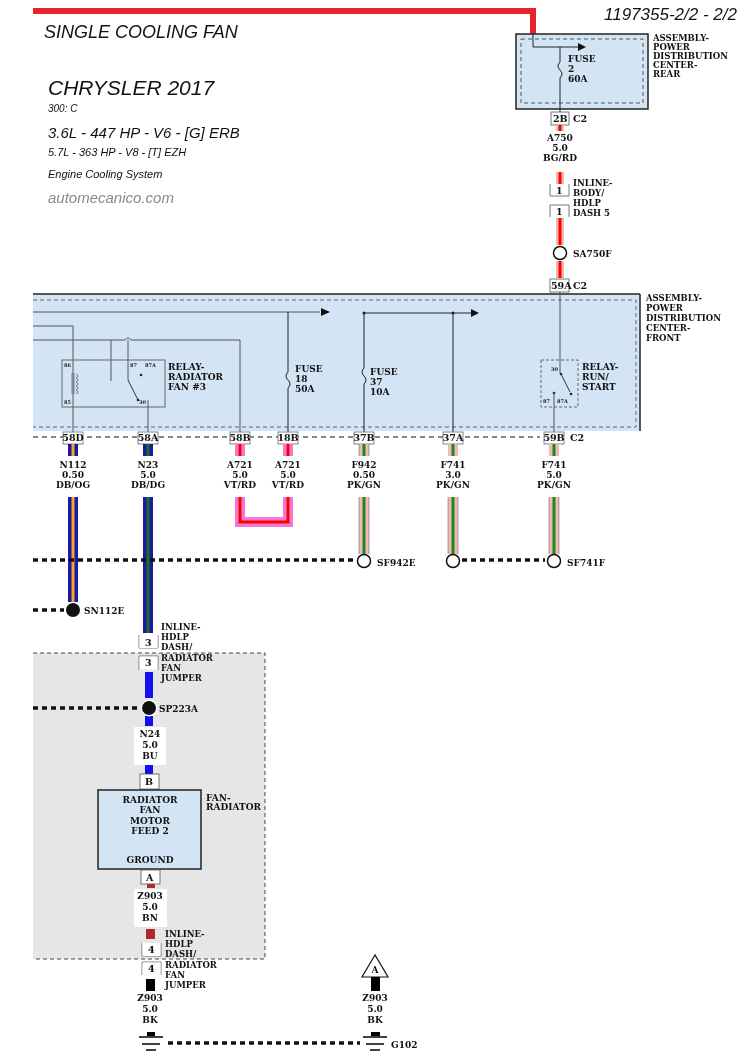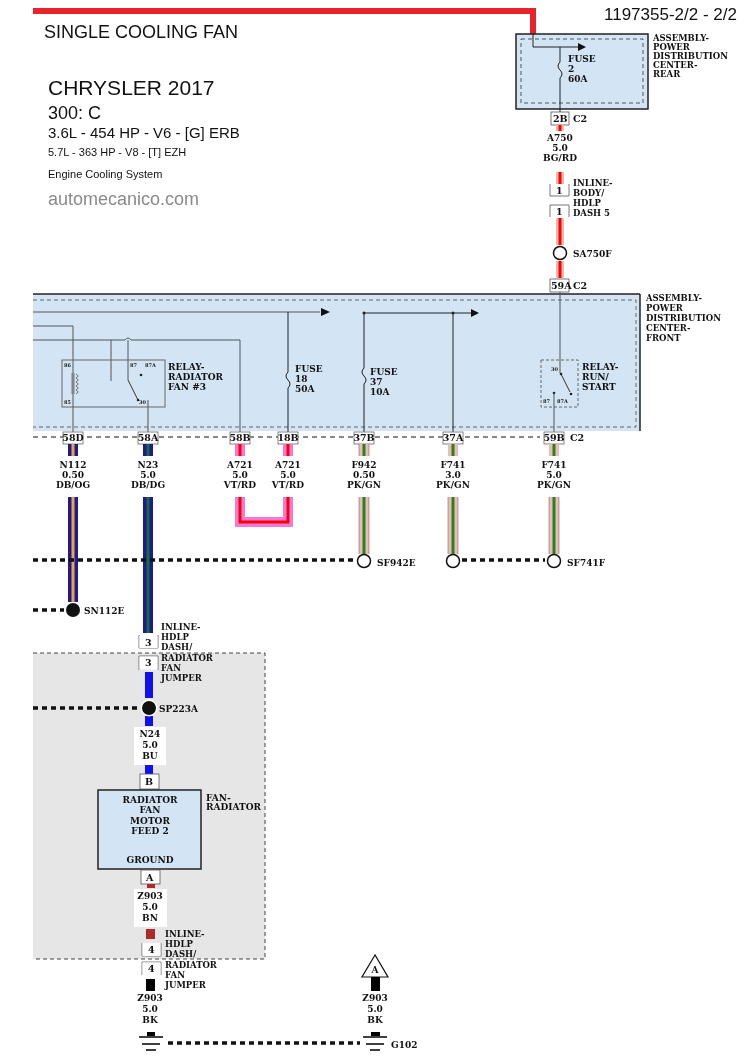--- a/index.html
+++ b/index.html
@@ -1,32 +1,32 @@
 <!DOCTYPE html>
 <html><head>
 <meta charset="utf-8">
 <style>
   html, body { margin:0; padding:0; background:#ffffff; }
   body { width:750px; height:1064px; position:relative; overflow:hidden; }
   #stage { position:absolute; left:0; top:0; width:750px; height:1064px; }
-  .hdr { position:absolute; font-family:"Liberation Sans", sans-serif; color:#111; white-space:nowrap; }
+  .hdr { position:absolute; font-family:"Liberation Sans", sans-serif; color:#111; white-space:nowrap;font-style:italic; }
   .lbl { font-family:"DejaVu Serif", serif; font-weight:bold; fill:#111; }
   .tiny { font-family:"DejaVu Serif", serif; font-weight:bold; fill:#222; font-size:5px; }
   .conn { font-family:"DejaVu Serif", serif; font-weight:bold; fill:#111; font-size:9.5px; }
 </style>
 </head>
 <body>
 
 <div class="hdr" style="left:44px;top:22px;font-size:18px;">SINGLE COOLING FAN</div>
 <div class="hdr" style="left:48px;top:76px;font-size:21px;">CHRYSLER 2017</div>
-<div class="hdr" style="left:48px;top:103px;font-size:18px;">300: C</div>
-<div class="hdr" style="left:48px;top:124px;font-size:15px;">3.6L - 454 HP - V6 - [G] ERB</div>
+<div class="hdr" style="left:48px;top:103px;font-size:10px;">300: C</div>
+<div class="hdr" style="left:48px;top:124px;font-size:15px;">3.6L - 447 HP - V6 - [G] ERB</div>
 <div class="hdr" style="left:48px;top:146px;font-size:11px;">5.7L - 363 HP - V8 - [T] EZH</div>
 <div class="hdr" style="left:48px;top:168px;font-size:11px;">Engine Cooling System</div>
-<div class="hdr" style="left:48px;top:189px;font-size:18px;color:#8a8a8a;">automecanico.com</div>
+<div class="hdr" style="left:48px;top:189px;font-size:15px;color:#8a8a8a;">automecanico.com</div>
 <div class="hdr" style="left:604px;top:5px;font-size:17px;">1197355-2/2 - 2/2</div>
 
 <svg id="stage" width="750" height="1064" viewBox="0 0 750 1064" xmlns="http://www.w3.org/2000/svg">
 
   <g>
     <rect x="33" y="8" width="503" height="6" fill="#e8232a"></rect>
     <rect x="530" y="8" width="6" height="28" fill="#e8232a"></rect>
   </g>
 
   <g>

